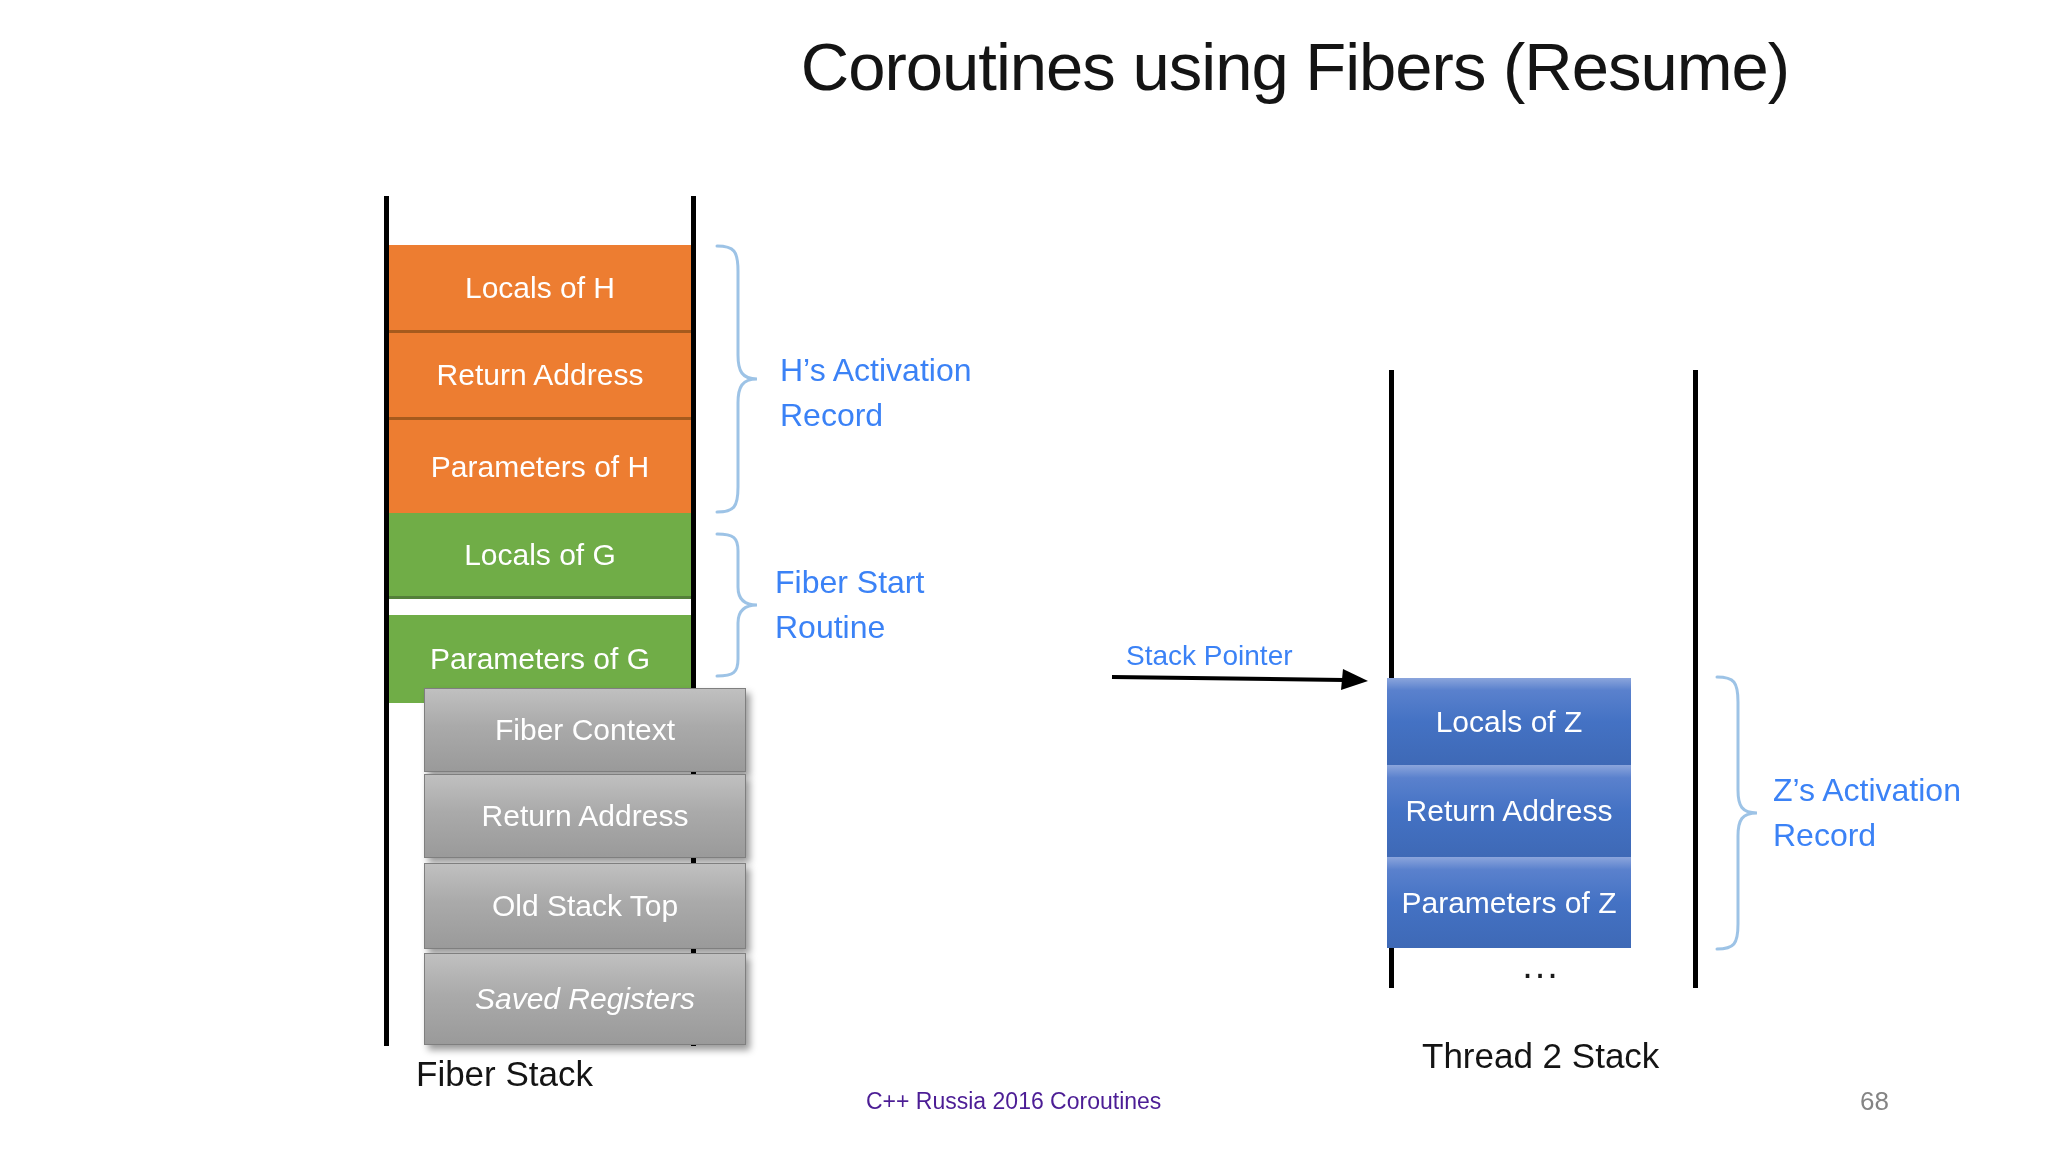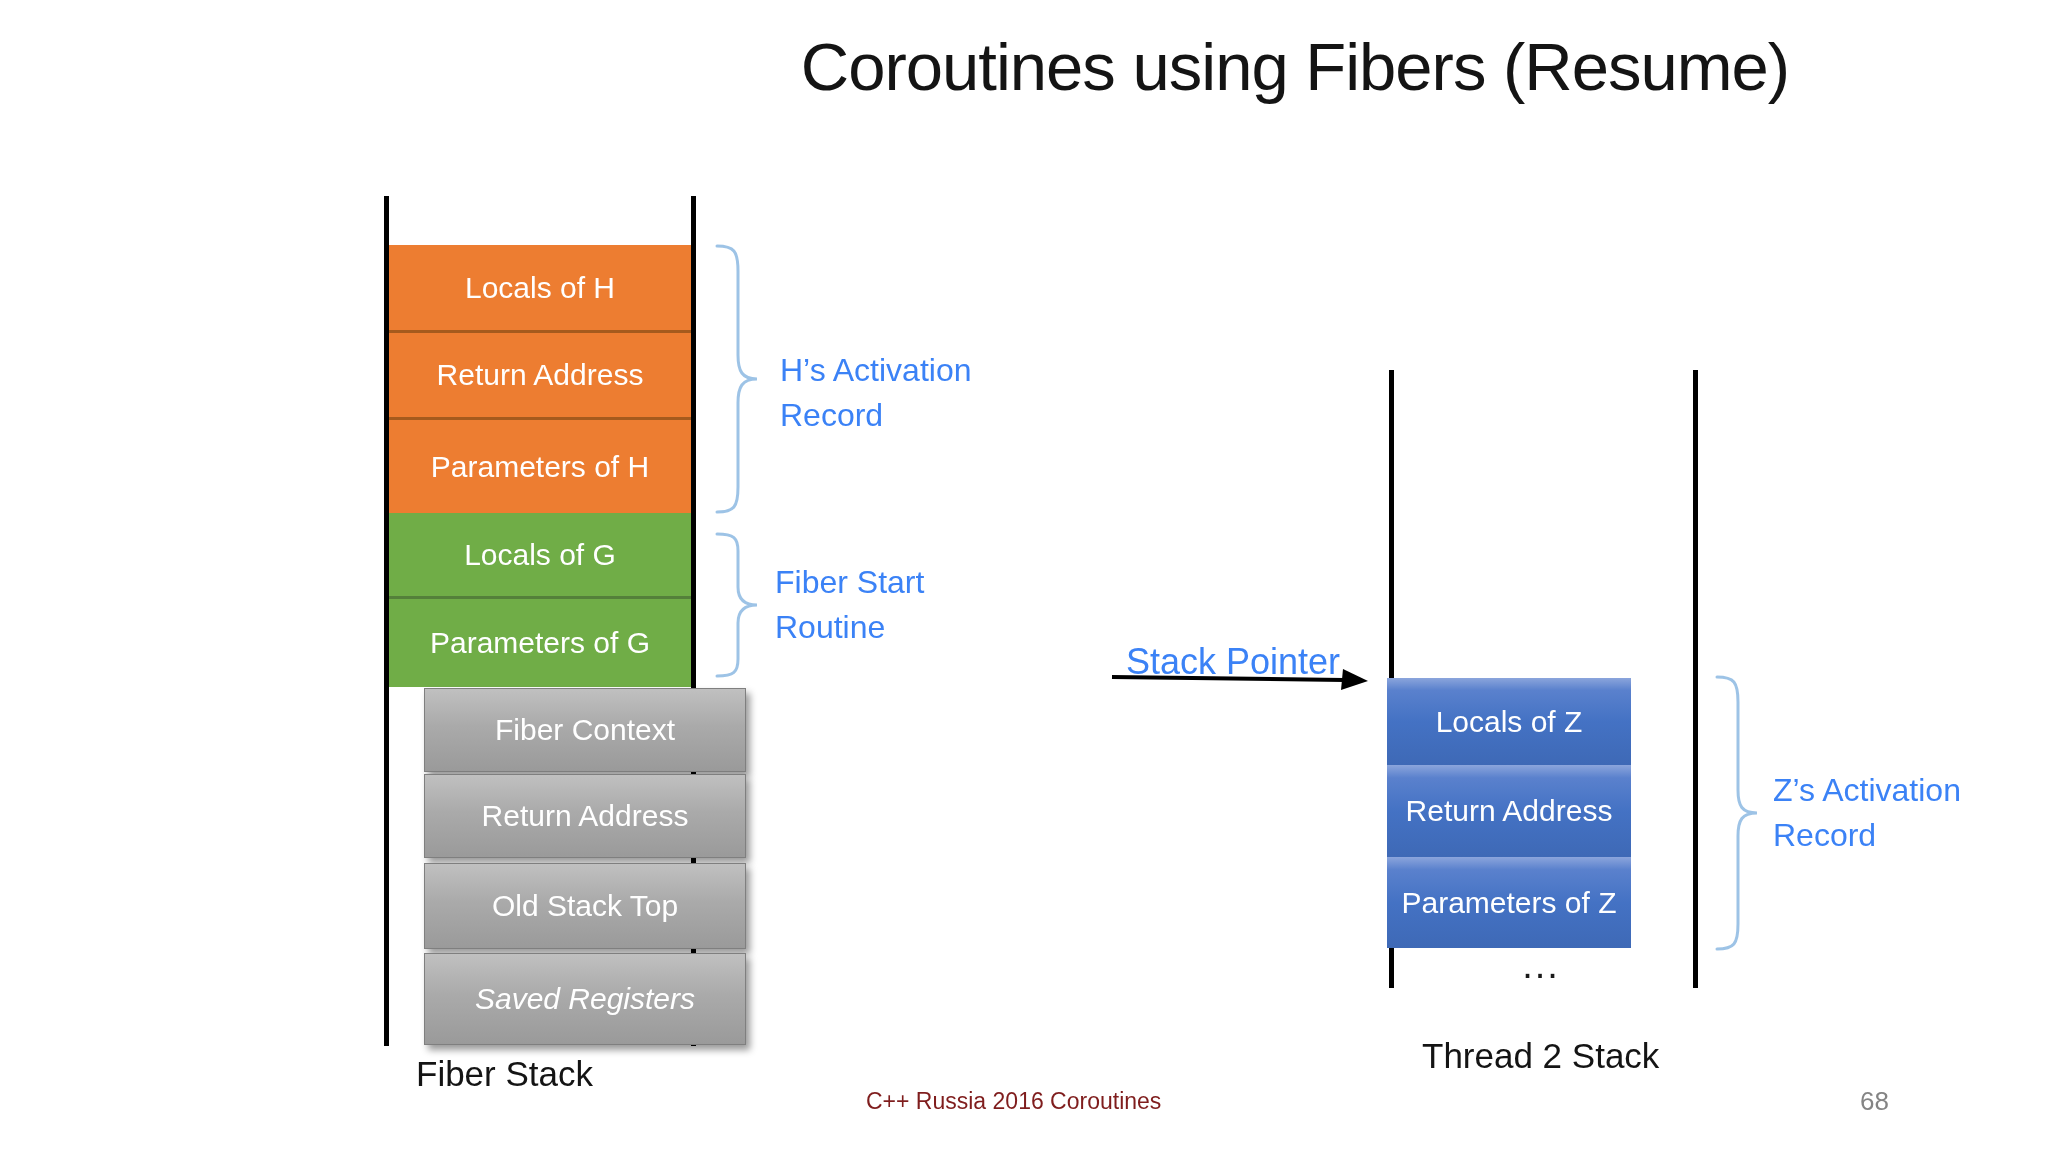--- a/index.html
+++ b/index.html
@@ -38,21 +38,21 @@
   .blue-group .seg{
     background:linear-gradient(180deg,#8ba5dc 0%,#5a81cd 14%,var(--blue) 50%,#3e69b6 100%);
   }
   .caption{
     position:absolute;color:#141414;font-size:35px;white-space:nowrap;
   }
   .annotation{
     position:absolute;color:#3b82f6;font-size:32px;line-height:1.42;
     white-space:pre-line;
   }
-  .footer-text{position:absolute;color:#7f1d1d;font-size:23px;white-space:nowrap;}
+  .footer-text{position:absolute;color:#4c1d95;font-size:23px;white-space:nowrap;}
   .page-num{position:absolute;color:#848484;font-size:26px;}
   .ellipsis{
     position:absolute;left:1387px;top:944px;width:308px;
     text-align:center;color:#1a1a1a;font-size:38px;letter-spacing:2px;
   }
   .brace{position:absolute;}
   svg{display:block;}
 </style>
 </head>
 <body>
@@ -65,21 +65,21 @@
   <div class="wall" style="left:691px;top:196px;width:5px;height:850px;"></div>
 
   <div class="orange-group">
     <div class="seg" style="height:88px;">Locals of H</div>
     <div class="seg" style="height:87px;">Return Address</div>
     <div class="seg" style="height:93px;">Parameters of H</div>
   </div>
 
   <div class="green-group">
     <div class="seg" style="height:86px;">Locals of G</div>
-    <div class="seg" style="height:88px;">Parameters of G</div>
+    <div class="seg" style="height:88px;margin-top:16px;">Parameters of G</div>
   </div>
 
   <div class="gray-box" style="top:688px;height:84px;">Fiber Context</div>
   <div class="gray-box" style="top:774px;height:84px;">Return Address</div>
   <div class="gray-box" style="top:863px;height:86px;">Old Stack Top</div>
   <div class="gray-box" style="top:953px;height:92px;font-style:italic;">Saved Registers</div>
 
   <div class="caption" style="left:416px;top:1054px;">Fiber Stack</div>
 
   <div class="brace" style="left:714px;top:243px;">
@@ -91,21 +91,21 @@
 Record</div>
 
   <div class="brace" style="left:714px;top:531px;">
     <svg width="46" height="148" viewBox="0 0 46 148" fill="none">
       <path d="M3 3 C20 3 24 7 24 20 L24 56 C24 66 28 74 43 74 C28 74 24 82 24 92 L24 128 C24 141 20 145 3 145" stroke="var(--brace_blue)" stroke-width="3" fill="none" stroke-linecap="round"></path>
     </svg>
   </div>
   <div class="annotation" style="left:775px;top:560px;">Fiber Start
 Routine</div>
 
-  <div class="annotation" style="left:1126px;top:636px;white-space:nowrap;font-size:36px;">Stack Pointer</div>
+  <div class="annotation" style="left:1126px;top:636px;white-space:nowrap;font-size:28px;">Stack Pointer</div>
   <div class="brace" style="left:1110px;top:664px;">
     <svg width="262" height="34" viewBox="0 0 262 34" fill="none">
       <path d="M2 13 L234 16" stroke="#000" stroke-width="4"></path>
       <polygon points="233,5 258,17 231,26" fill="#000"></polygon>
     </svg>
   </div>
 
   <div class="wall" style="left:1389px;top:370px;width:5px;height:618px;"></div>
   <div class="wall" style="left:1693px;top:370px;width:5px;height:618px;"></div>
 

